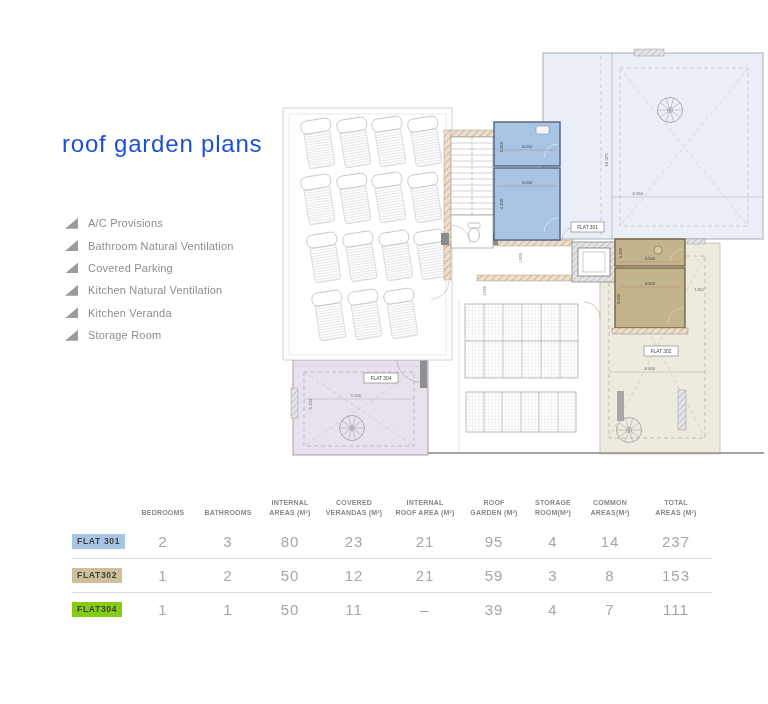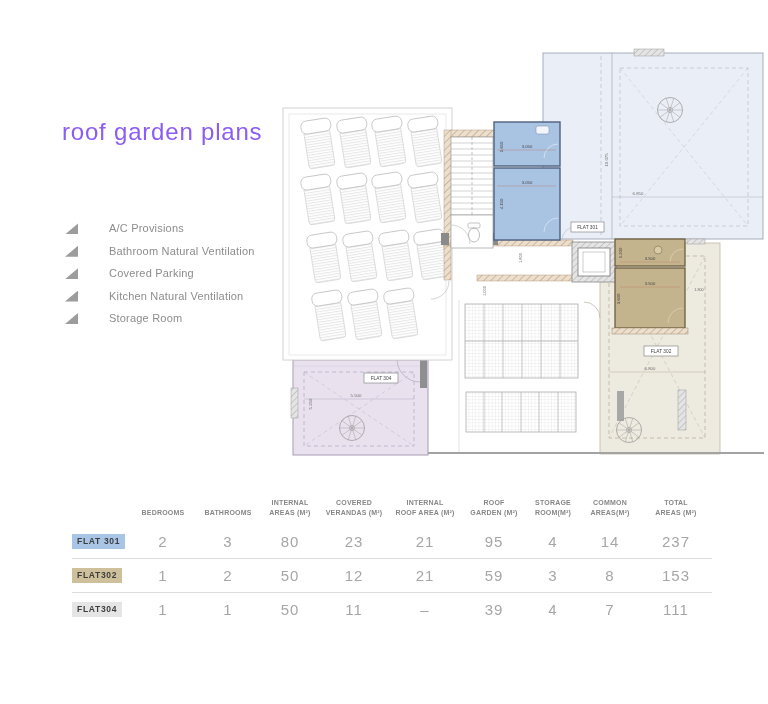--- a/index.html
+++ b/index.html
@@ -1,39 +1,39 @@
 <!DOCTYPE html>
 <html><head>
 <meta charset="utf-8">
 <style>
   html,body{margin:0;padding:0;background:#fff;}
   body{width:768px;height:704px;position:relative;overflow:hidden;
        font-family:"Liberation Sans",sans-serif;}
 
-  .page-title{position:absolute;left:62px;top:118px;font-size:24px;
-    color:#8b5cf6;letter-spacing:.8px;font-weight:400;}
+  .page-title{position:absolute;left:62px;top:130px;font-size:24px;
+    color:#1d4ed8;letter-spacing:.8px;font-weight:400;}
 
   .features{position:absolute;left:65px;top:212px;}
-  .feature{display:flex;align-items:flex-end;height:22.4px;gap:21px;}
+  .feature{display:flex;align-items:center;height:22.4px;}
   .tri{width:13px;height:11px;background:#9c9c9c;margin-right:10px;
     clip-path:polygon(100% 0,100% 100%,0 100%);flex:0 0 auto;}
   .feature span{font-size:11px;color:#8d8d8d;letter-spacing:.2px;}
 
   .plan-svg{position:absolute;left:0;top:0;}
 
   .tbl{position:absolute;left:72px;top:498px;width:640px;display:grid;
     grid-template-columns:58px 66px 64px 60px 68px 74px 64px 54px 60px 72px;}
   .th{font-size:7px;color:#878787;text-align:center;letter-spacing:.2px;
     line-height:1.4;align-self:end;padding-bottom:7px;font-weight:bold;}
   .cell{height:33px;display:flex;align-items:center;justify-content:center;
     font-size:15px;color:#a6a6a6;letter-spacing:1px;}
   .rowlbl{height:33px;display:flex;align-items:center;justify-content:flex-start;}
   .chip{font-size:8.5px;font-weight:bold;color:#3d3d3d;letter-spacing:.7px;
     padding:2.5px 5px;}
-  .c301{background:#a9c5e6;} .c302{background:#cdc09a;} .c304{background:#e5e5e5;text-align:right;}
+  .c301{background:#a9c5e6;} .c302{background:#cdc09a;} .c304{background:#84cc16;text-align:right;}
   .sep{border-top:1px solid #dcdcdc;}
 </style>
 </head>
 <body>
 
 <div class="page-title">roof garden plans</div>
 
 <div class="features">
   <div class="feature">
       <div class="tri"></div>
@@ -43,20 +43,24 @@
       <div class="tri"></div>
       <span>Bathroom Natural Ventilation</span>
     </div>
   <div class="feature">
       <div class="tri"></div>
       <span>Covered Parking</span>
     </div>
   <div class="feature">
       <div class="tri"></div>
       <span>Kitchen Natural Ventilation</span>
+    </div>
+  <div class="feature">
+      <div class="tri"></div>
+      <span>Kitchen Veranda</span>
     </div>
   <div class="feature">
       <div class="tri"></div>
       <span>Storage Room</span>
     </div>
 </div>
 
 <svg class="plan-svg" width="768" height="480" viewBox="0 0 768 480">
   <defs>
     <pattern id="ht" width="5" height="5" patternUnits="userSpaceOnUse" patternTransform="rotate(45)">

